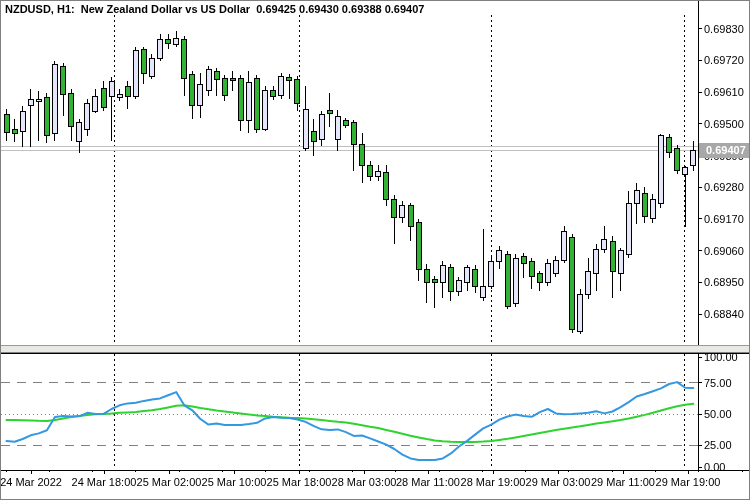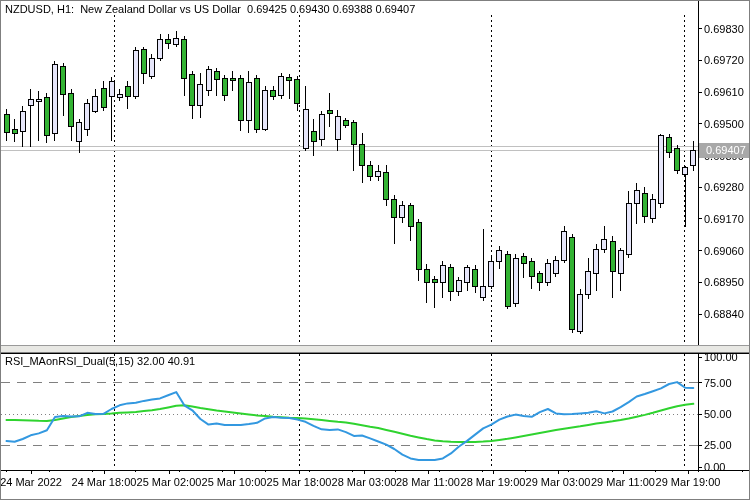--- a/index.html
+++ b/index.html
@@ -2,21 +2,21 @@
 <html><head>
 <meta charset="utf-8">
 <style>
   html,body{margin:0;padding:0;background:#888;}
   #window{
     position:relative;width:750px;height:500px;background:#fff;
     font-family:"Liberation Sans",sans-serif;font-size:11px;color:#000;
     overflow:hidden;box-sizing:border-box;border:1px solid #7f7f7f;
   }
   #chart-svg{position:absolute;left:0;top:0;}
-  .overlay{position:absolute;white-space:pre;line-height:13px;}
+  .overlay{position:absolute;white-space:pre;line-height:13px;font-weight:bold;}
   #title{left:4px;top:2px;}
   #rsi-label{left:4px;top:354px;}
   #price-tag{
     left:698px;top:142px;width:49px;height:15px;background:#a8a8a8;
     color:#fff;padding-left:7px;line-height:15px;
   }
   #panel-divider{
     position:absolute;left:0;top:344px;width:750px;height:8px;
     background:#e8e8e4;border-top:1px solid #9a9a9a;border-bottom:1px solid #808080;
     box-sizing:border-box;cursor:ns-resize;
@@ -475,15 +475,14 @@
         <line x1="557" y1="469" x2="557" y2="473" stroke="#000000"></line>
         <text x="557" y="485" text-anchor="middle">29 Mar 03:00</text>
         <line x1="622" y1="469" x2="622" y2="473" stroke="#000000"></line>
         <text x="622" y="485" text-anchor="middle">29 Mar 11:00</text>
         <line x1="687" y1="469" x2="687" y2="473" stroke="#000000"></line>
         <text x="687" y="485" text-anchor="middle">29 Mar 19:00</text>
       </g>
     </svg>
   <div id="title" class="overlay">NZDUSD, H1:  New Zealand Dollar vs US Dollar  0.69425 0.69430 0.69388 0.69407</div>
   <div id="panel-divider"></div>
-  <div id="rsi-label" class="overlay">RSI_MAonRSI_Dual(5,15) 32.00 40.91</div>
   <div id="price-tag" class="overlay">0.69407</div>
 </div>
 
 </body></html>

